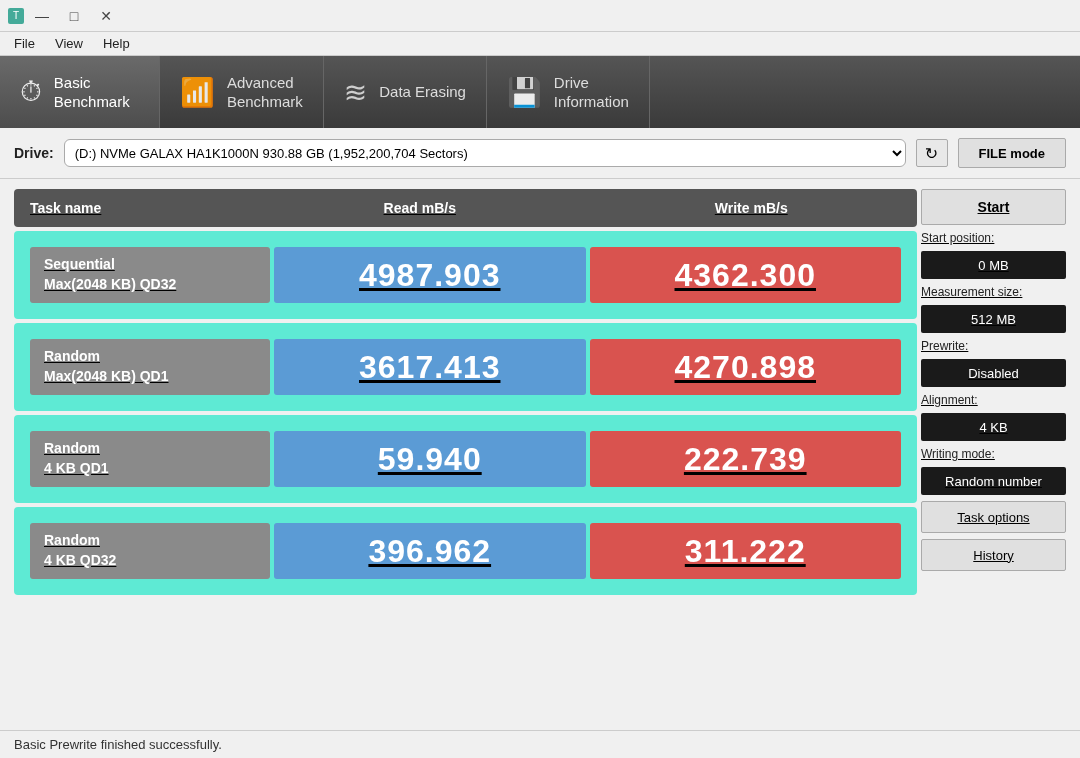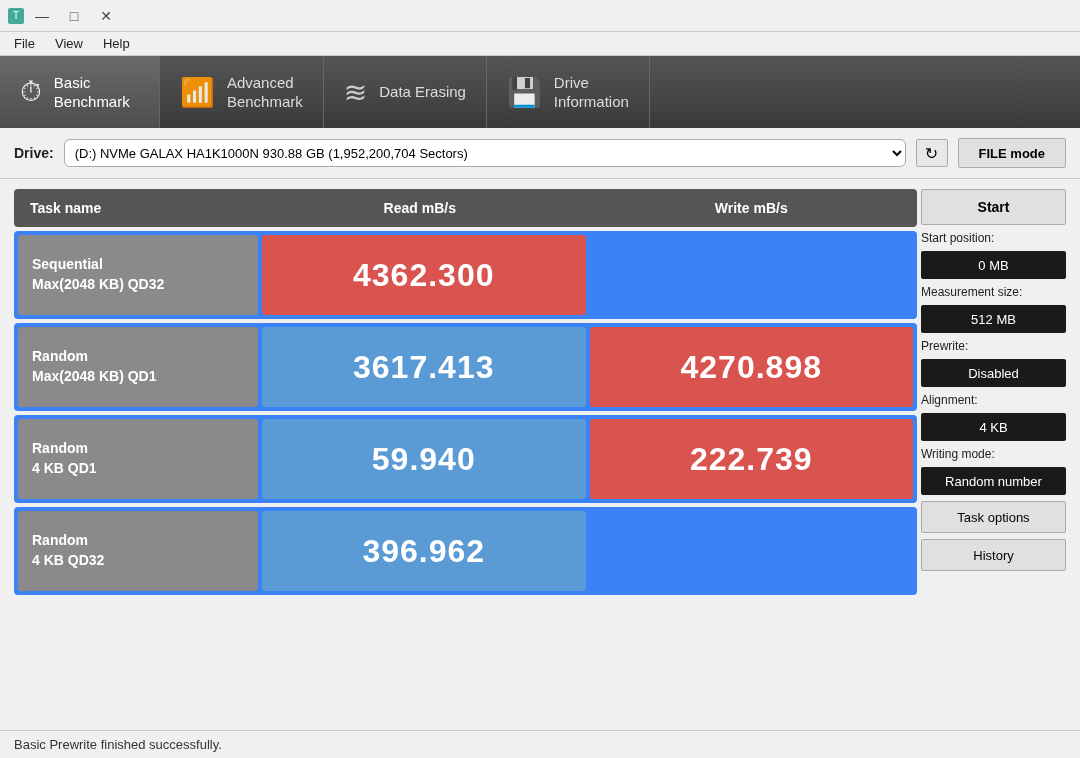--- a/index.html
+++ b/index.html
@@ -153,20 +153,21 @@
       cursor: pointer;
       border-radius: 2px;
     }
 
     
     .content-area {
       display: flex;
       flex: 1;
       padding: 10px 14px;
       gap: 4px;
+      text-decoration: underline;
     }
 
     
     .benchmark-table {
       flex: 1;
       display: flex;
       flex-direction: column;
       gap: 4px;
     }
 
@@ -184,26 +185,26 @@
       justify-content: center;
       color: white;
       font-size: 14px;
       font-weight: bold;
     }
     .table-header-cell:first-child { justify-content: flex-start; padding-left: 16px; }
 
     .table-row {
       display: grid;
       grid-template-columns: 240px 1fr 1fr;
-      background: #3b82f6;
+      background: #5eead4;
       border-radius: 4px;
       overflow: hidden;
       height: 88px;
       gap: 4px;
-      padding: 4px;
+      padding: 16px;
     }
     .row-label {
       display: flex;
       align-items: center;
       padding: 0 14px;
       background: #8a8a8a;
       border-radius: 3px;
       color: white;
       font-size: 14px;
       font-weight: 600;
@@ -336,38 +337,40 @@
     <div class="benchmark-table">
 
       <div class="table-header">
         <div class="table-header-cell">Task name</div>
         <div class="table-header-cell">Read mB/s</div>
         <div class="table-header-cell">Write mB/s</div>
       </div>
 
       <div class="table-row">
         <div class="row-label">Sequential<br>Max(2048 KB) QD32</div>
+        <div class="read-cell">4987.903</div>
         <div class="write-cell">4362.300</div>
       </div>
 
       <div class="table-row">
         <div class="row-label">Random<br>Max(2048 KB) QD1</div>
         <div class="read-cell">3617.413</div>
         <div class="write-cell">4270.898</div>
       </div>
 
       <div class="table-row">
         <div class="row-label">Random<br>4 KB QD1</div>
         <div class="read-cell">59.940</div>
         <div class="write-cell">222.739</div>
       </div>
 
       <div class="table-row">
         <div class="row-label">Random<br>4 KB QD32</div>
         <div class="read-cell">396.962</div>
+        <div class="write-cell">311.222</div>
       </div>
 
     </div>
 
     <div class="right-panel">
       <button class="panel-btn start-btn">Start</button>
 
       <span class="panel-label">Start position:</span>
       <div class="panel-value">0 MB</div>
 

